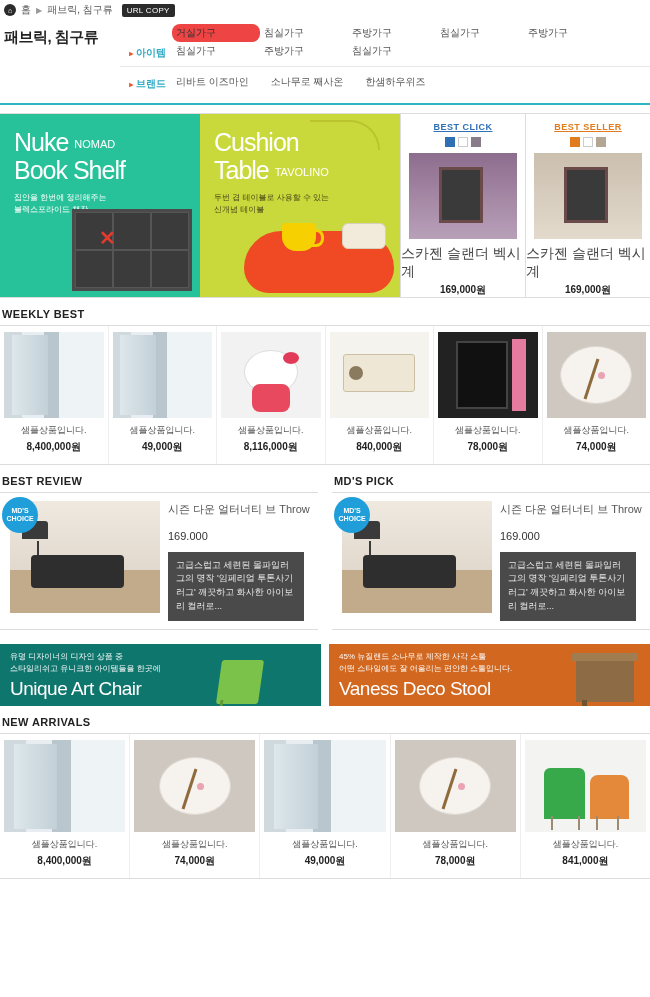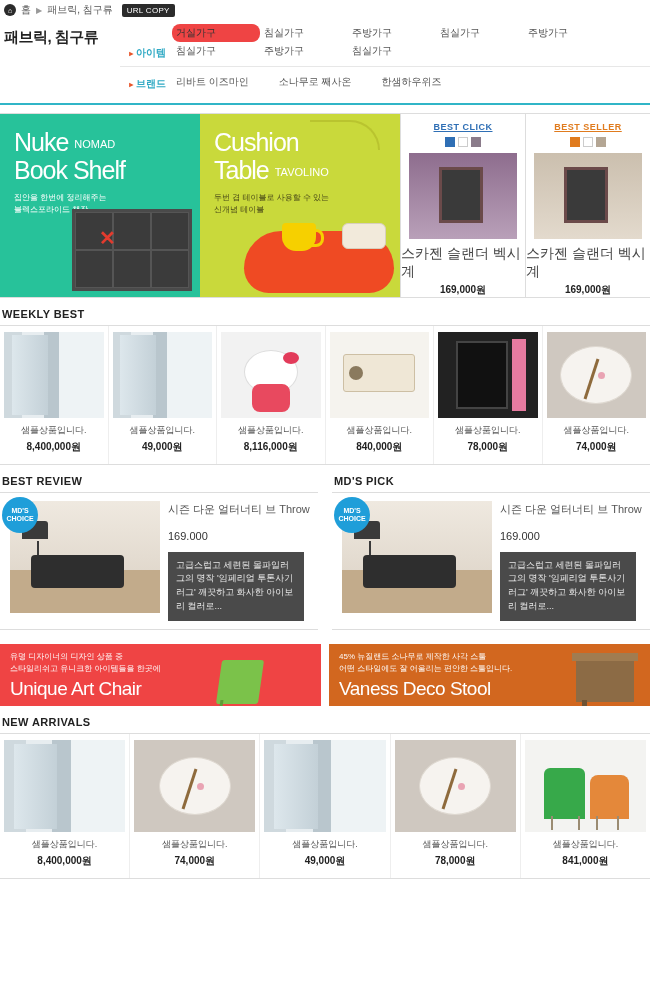--- a/index.html
+++ b/index.html
@@ -65,21 +65,21 @@
   }
   .navlabel .bullet { color:#e8562b; font-size:8px; }
   .navitems { display:flex; flex:1; flex-wrap:wrap; }
   .navgroup { width: 88px; }
   .navitem {
     font-size:10px; color:#555; padding:2px 4px; display:block;
     white-space:nowrap;
   }
   .navitem.hl { background:#ef4444; color:#333;border-radius:8px; }
   .brandrow .navitem { width:auto; padding-right:18px; }
-  .brandrow .navitems { gap:8px; }
+  .brandrow .navitems { gap:0; }
 
   
   .hero {
     display:flex;
     border-top:1px solid #ddd;
     border-bottom:1px solid #ddd;
     margin-top: 8px;
     height: 185px;
   }
   .hero-a, .hero-b { width:200px; position:relative; overflow:hidden; }
@@ -222,21 +222,21 @@
   .rev-title { font-size:11px; color:#555; line-height:1.5; }
   .rev-price { font-size:11px; color:#333; margin:12px 0 10px; }
   .rev-quote {
     background:#4a4a4a; color:#e8e8e8; font-size:9px; line-height:1.55;
     padding:7px 8px; width:136px;
   }
 
   
   .promo-row { display:flex; gap:8px; margin-top:14px; }
   .promo { flex:1; height:62px; position:relative; overflow:hidden; padding:7px 10px; }
-  .promo.green { background:#ef4444; }
+  .promo.green { background:#0f766e; }
   .promo.orange { background:#d2671f; }
   .promo-desc { font-size:8px; color:#ffffff; line-height:1.5; opacity:.95; }
   .promo-title { position:absolute; left:10px; bottom:6px; font-size:19px; color:#fff; letter-spacing:-.5px; }
   .promo .chair2 {
     position:absolute; right:60px; bottom:2px; width:42px; height:44px;
     background:#7bc24a; transform:skewX(-8deg); border-radius:3px;
   }
   .promo .chair2:after{content:"";position:absolute;left:4px;bottom:-10px;width:3px;height:14px;background:#5f9a36;}
   .promo .stool {
     position:absolute; right:16px; bottom:4px; width:58px; height:44px; background:#8c6b45;

